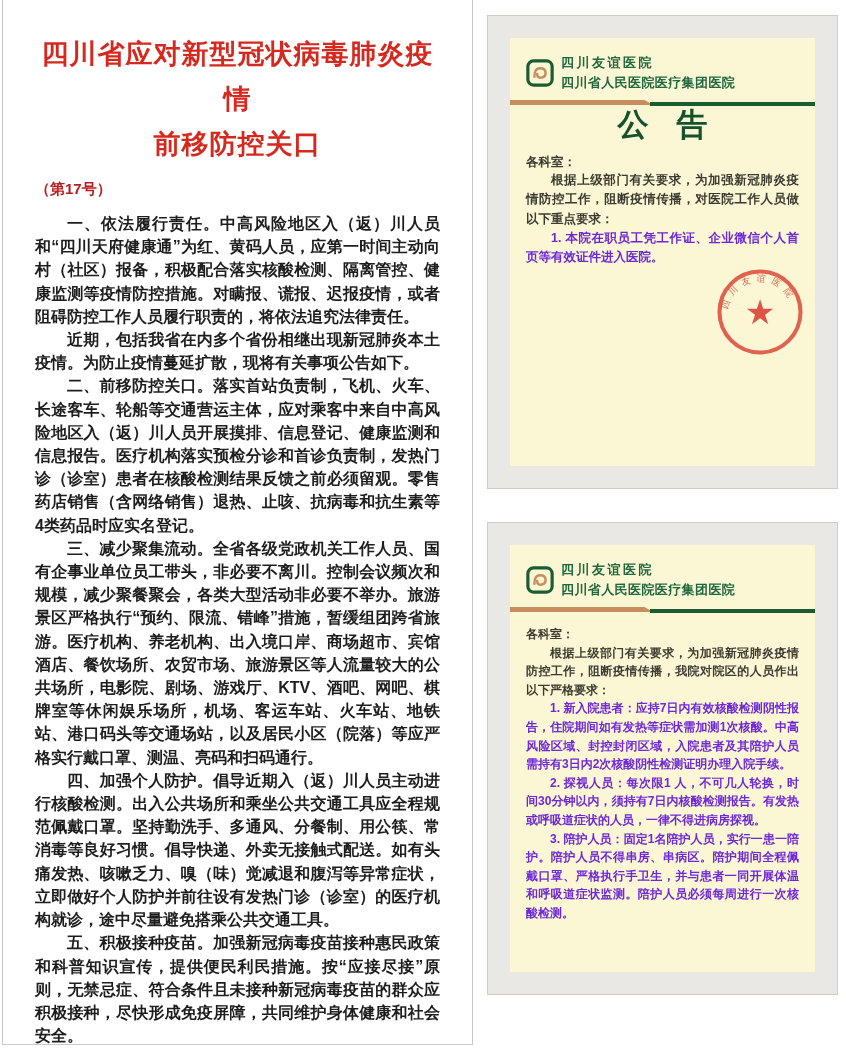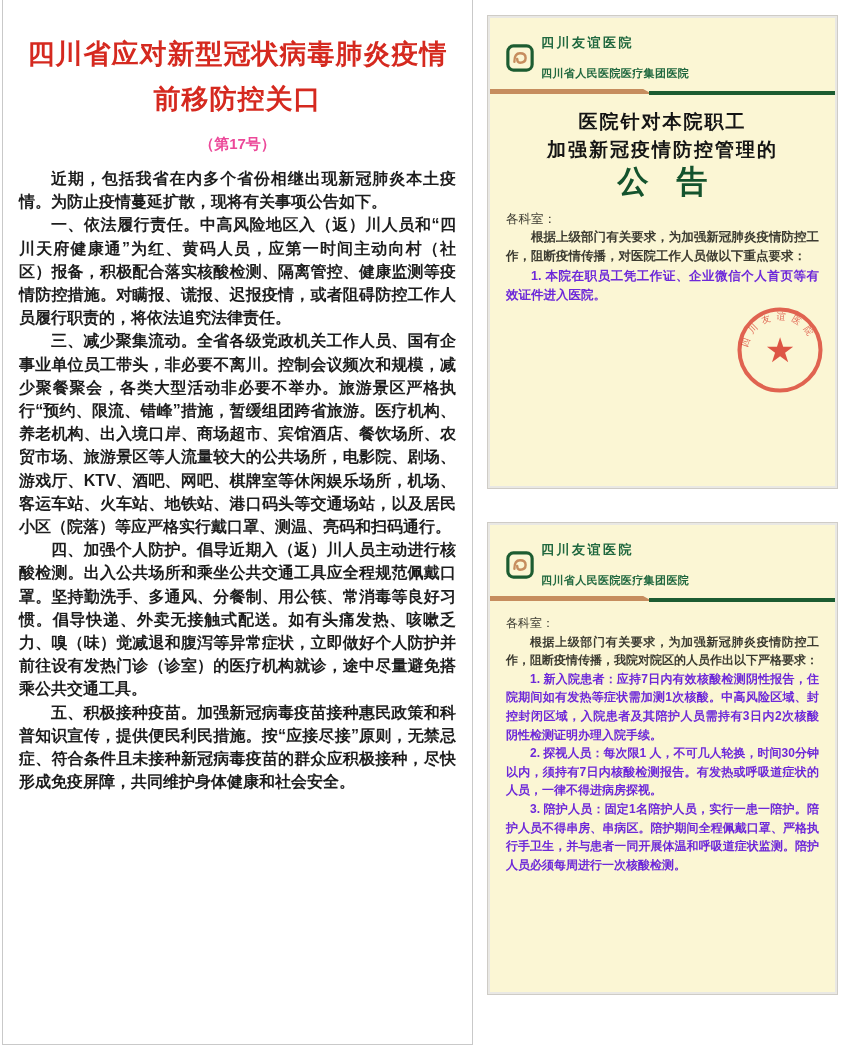--- a/index.html
+++ b/index.html
@@ -2,75 +2,75 @@
 <html><head>
 <meta charset="utf-8">
 <style>
   * { margin:0; padding:0; box-sizing:border-box; }
   html,body { width:846px; height:1064px; }
   body { position:relative; background:#ffffff; font-family:"Liberation Sans", sans-serif; overflow:hidden; }
 
   
   .doc-left {
     position:absolute; left:2px; top:-1px; width:471px; height:1046px;
-    background:#ffffff; border:1px solid #c9c9c9; padding:0 16px;
+    background:#ffffff; border:1px solid #c9c9c9; padding:0 32px;
     overflow:hidden;
   }
   .doc-title {
     margin-top:32px; text-align:center; color:#d5291f;
     font-family:"Liberation Serif", serif; font-weight:bold;
     font-size:27px; line-height:45px; letter-spacing:1px;
   }
   .doc-number {
-    text-align:center; font-size:15px; color:#ec4899; font-weight:600;
+    font-size:15px; color:#b91c1c; font-weight:600;
     margin-top:13px; margin-bottom:13px;
   }
   .doc-p {
     font-size:16px; line-height:23.2px; color:#1d1d1d; font-weight:600;
     text-align:justify; text-indent:2em;
   }
   .doc-p .lead { font-weight:800; }
 
   
   .card {
     position:absolute; left:487px; width:351px;
-    background:#e9e8e4; border:1px solid #cfccc6; padding:2px;
+    background:#e9e8e4; border:1px solid #cfccc6; padding:22px;
   }
   .card1 { top:15px;  height:474px; }
   .card2 { top:522px; height:473px; }
   .notice {
     width:100%; height:100%; background:#fbf6d4;
     padding:13px 16px; position:relative; overflow:hidden;
   }
   .n-header { display:flex; align-items:center; gap:7px; margin-top:3px; }
   .n-logo { width:28px; height:28px; flex:0 0 auto; }
   .n-htext { color:#20683f; font-weight:bold; }
   .n-hname { font-size:13px; letter-spacing:2.5px; }
-  .n-hsub  { font-size:11px; letter-spacing:0.4px; margin-top:14px;font-family:Liberation Mono, monospace; }
+  .n-hsub  { font-size:13px; letter-spacing:0.4px; margin-top:2px;font-family:Liberation Mono, monospace; }
   .n-divider { position:relative; height:7px; margin:8px -16px 0 -16px; }
   .n-div-tan {
     position:absolute; left:0; top:0; width:47%; height:5px; background:#c68d5e;
     clip-path:polygon(0 0, calc(100% - 9px) 0, 100% 100%, 0 100%);
   }
   .n-div-green { position:absolute; left:46%; right:0; top:2px; height:4px; background:#1c5c31; }
 
   .n-title {
     text-align:center; font-family:"Liberation Serif", serif; font-weight:bold;
     color:#141414; font-size:19px; line-height:28px; letter-spacing:2px; margin-top:12px;
   }
   .n-gonggao {
     text-align:center; color:#14532d; font-size:31px; font-weight:bold;
     letter-spacing:28px; text-indent:28px; line-height:36px;
   }
   .n-title-red {
     text-align:center; font-family:"Liberation Serif", serif; font-weight:bold;
     color:#d9251b; font-size:22px; line-height:35px; letter-spacing:7px; margin-top:14px;
   }
 
-  .n-salutation { font-size:12.5px; color:#3c3b31; font-weight:400; margin-top:11px; }
+  .n-salutation { font-size:12.5px; color:#3c3b31; font-weight:700; margin-top:11px; }
   .n-p {
     font-size:12.5px; line-height:19.3px; color:#3c3b31; font-weight:600;
     text-indent:2em; text-align:justify;
   }
   .card2 .n-salutation, .card2 .n-p { font-size:12px; line-height:18.6px; }
   .n-item { color:#6d28d9; }
   .n-item .n-num, .n-item .n-lead { font-weight:800; }
 
   .n-signwrap { position:relative; height:80px; margin-top:4px; }
   .stamp { position:absolute; right:-6px; top:-4px; width:90px; height:90px; z-index:2; }
@@ -78,24 +78,25 @@
 </head>
 <body>
 
 <div class="doc-left">
   <h1 class="doc-title">
     <span>四川省应对新型冠状病毒肺炎疫情</span><br>
     <span>前移防控关口</span>
   </h1>
   <div class="doc-number">（第17号）</div>
 
-  <p class="doc-p">近期，包括我省在内多个省份相继出现新冠肺炎本土疫情。为防止疫情蔓延扩散，现将有关事项公告如下。</p>
+  <p class="doc-p"><b class="lead">一、依法履行责任。</b><span>中高风险地区入（返）川人员和“四川天府健康通”为红、黄码人员，应第一时间主动向村（社区）报备，积极配合落实核酸检测、隔离管控、健康监测等疫情防控措施。对瞒报、谎报、迟报疫情，或者阻碍防控工作人员履行职责的，将依法追究法律责任。</span></p>
 
-    <p class="doc-p"><b class="lead">一、依法履行责任。</b><span>中高风险地区入（返）川人员和“四川天府健康通”为红、黄码人员，应第一时间主动向村（社区）报备，积极配合落实核酸检测、隔离管控、健康监测等疫情防控措施。对瞒报、谎报、迟报疫情，或者阻碍防控工作人员履行职责的，将依法追究法律责任。</span></p>
+    <p class="doc-p">近期，包括我省在内多个省份相继出现新冠肺炎本土疫情。为防止疫情蔓延扩散，现将有关事项公告如下。</p>
 
+    <p class="doc-p"><b class="lead">二、前移防控关口。</b><span>落实首站负责制，飞机、火车、长途客车、轮船等交通营运主体，应对乘客中来自中高风险地区入（返）川人员开展摸排、信息登记、健康监测和信息报告。医疗机构落实预检分诊和首诊负责制，发热门诊（诊室）患者在核酸检测结果反馈之前必须留观。零售药店销售（含网络销售）退热、止咳、抗病毒和抗生素等4类药品时应实名登记。</span></p>
 
     <p class="doc-p"><b class="lead">三、减少聚集流动。</b><span>全省各级党政机关工作人员、国有企事业单位员工带头，非必要不离川。控制会议频次和规模，减少聚餐聚会，各类大型活动非必要不举办。旅游景区严格执行“预约、限流、错峰”措施，暂缓组团跨省旅游。医疗机构、养老机构、出入境口岸、商场超市、宾馆酒店、餐饮场所、农贸市场、旅游景区等人流量较大的公共场所，电影院、剧场、游戏厅、KTV、酒吧、网吧、棋牌室等休闲娱乐场所，机场、客运车站、火车站、地铁站、港口码头等交通场站，以及居民小区（院落）等应严格实行戴口罩、测温、亮码和扫码通行。</span></p>
 
     <p class="doc-p"><b class="lead">四、加强个人防护。</b><span>倡导近期入（返）川人员主动进行核酸检测。出入公共场所和乘坐公共交通工具应全程规范佩戴口罩。坚持勤洗手、多通风、分餐制、用公筷、常消毒等良好习惯。倡导快递、外卖无接触式配送。如有头痛发热、咳嗽乏力、嗅（味）觉减退和腹泻等异常症状，立即做好个人防护并前往设有发热门诊（诊室）的医疗机构就诊，途中尽量避免搭乘公共交通工具。</span></p>
 
     <p class="doc-p"><b class="lead">五、积极接种疫苗。</b><span>加强新冠病毒疫苗接种惠民政策和科普知识宣传，提供便民利民措施。按“应接尽接”原则，无禁忌症、符合条件且未接种新冠病毒疫苗的群众应积极接种，尽快形成免疫屏障，共同维护身体健康和社会安全。</span></p>
 
 </div>
 
 <div class="card card1">
@@ -108,24 +109,20 @@
       <div class="n-htext">
         <div class="n-hname">四川友谊医院</div>
         <div class="n-hsub">四川省人民医院医疗集团医院</div>
       </div>
     </div>
     <div class="n-divider">
       <div class="n-div-tan"></div>
       <div class="n-div-green"></div>
     </div>
 
-    <div class="n-title">
-      <span>医院针对本院职工</span><br>
-      <span>加强新冠疫情防控管理的</span>
-    </div>
     <div class="n-gonggao">公告</div>
 
     <div class="n-salutation">各科室：</div>
     <p class="n-p">根据上级部门有关要求，为加强新冠肺炎疫情防控工作，阻断疫情传播，对医院工作人员做以下重点要求：</p>
 
       <p class="n-p n-item"><b class="n-num">1. </b><span>本院在职员工凭工作证、企业微信个人首页等有效证件进入医院。</span></p>
 
 
 
 

